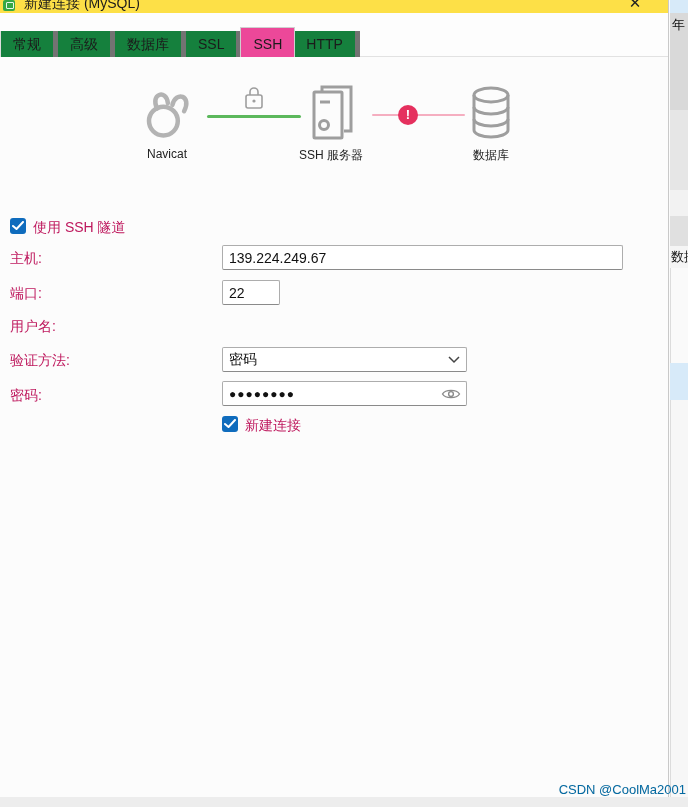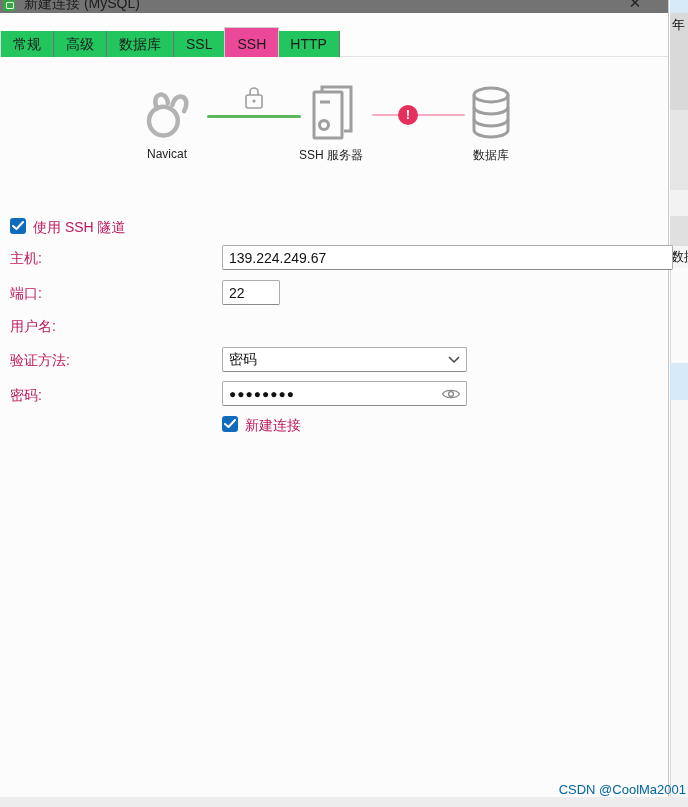--- a/index.html
+++ b/index.html
@@ -6,33 +6,33 @@
   html,body { width:688px; height:807px; overflow:hidden;
     font-family:"Liberation Sans","DejaVu Sans",sans-serif; background:#fbfbfb; }
   .stage { position:relative; width:688px; height:807px; background:#fbfbfb; }
 
   
   .dialog { position:absolute; left:0; top:0; width:669px; height:807px;
     background:#fdfdfd; border-right:1px solid #c9c9c9; }
 
   
   .titlebar { position:absolute; left:0; top:0; width:100%; height:13px;
-    background:#737373; overflow:hidden; }
+    background:#fde047; overflow:hidden; }
   .app-icon { position:absolute; left:3px; top:0; width:12px; height:11px;
     background:#35a845; border-radius:2px; }
   .app-icon::after { content:""; position:absolute; left:3px; top:2px; width:6px; height:5px;
     border:1px solid #e8f7ea; border-radius:1px; }
   .title-text { position:absolute; left:24px; top:-5px; font-size:14px; color:#1b1b1b; }
   .close-btn { position:absolute; right:24px; top:-6px; width:18px; height:18px;
     overflow:hidden; font-size:15px; color:#222; text-align:center; }
 
   
   .tabbar { position:absolute; left:0; top:30px; height:27px; display:flex; align-items:flex-end; z-index:2; }
   .tab { height:26px; line-height:26px; padding:0 12px; font-size:14px; color:#1b1b1b;
-    background:#22c55e; border-right:1px solid #737373; white-space:nowrap; }
+    background:#15803d; border-right:5px solid #737373; white-space:nowrap; }
   .tab:first-child { border-left:1px solid #dddddd; }
   .tab.active { height:30px; line-height:32px; background:#ec4899;
     border:1px solid #cfcfcf; border-bottom:none; margin:0 -1px; position:relative; z-index:3; }
   .content { position:absolute; left:0; top:56px; width:100%; height:741px;
     background:#fcfcfc; border-top:1px solid #e2e2e2; }
 
   
   .diag-label { position:absolute; font-size:12px; color:#222; text-align:center; }
   .line { position:absolute; border-radius:2px; }
   .err-badge { position:absolute; width:20px; height:20px; border-radius:50%;
@@ -144,21 +144,21 @@
     <span class="diag-label" style="left:451px;top:147px;width:80px;">数据库</span>
 
     <div class="chk" style="left:10px;top:218px;background:#0f6cbd;">
       <svg width="12" height="10" viewBox="0 0 12 10">
         <path d="M1 5 L4.5 8 L11 1" fill="none" stroke="#ffffff" stroke-width="2" stroke-linecap="round" stroke-linejoin="round"></path>
       </svg>
     </div>
     <span class="lbl" style="left:33px;top:219px;">使用 SSH 隧道</span>
 
     <span class="lbl" style="top:250px;">主机:</span>
-    <input class="fld" style="top: 245px; width: 451px;" value="139.224.249.67">
+    <input class="fld" style="top: 245px; width: 401px;" value="139.224.249.67">
 
     <span class="lbl" style="top:285px;">端口:</span>
     <input class="fld" style="top: 280px; width: 58px;" value="22">
 
     <span class="lbl" style="top:318px;">用户名:</span>
 
     <span class="lbl" style="top:352px;">验证方法:</span>
     <div class="fld select-box" style="top:347px;width:245px;line-height:23px;gap:26px;">
       <span>密码</span>
       <svg width="12" height="8" viewBox="0 0 12 8">

